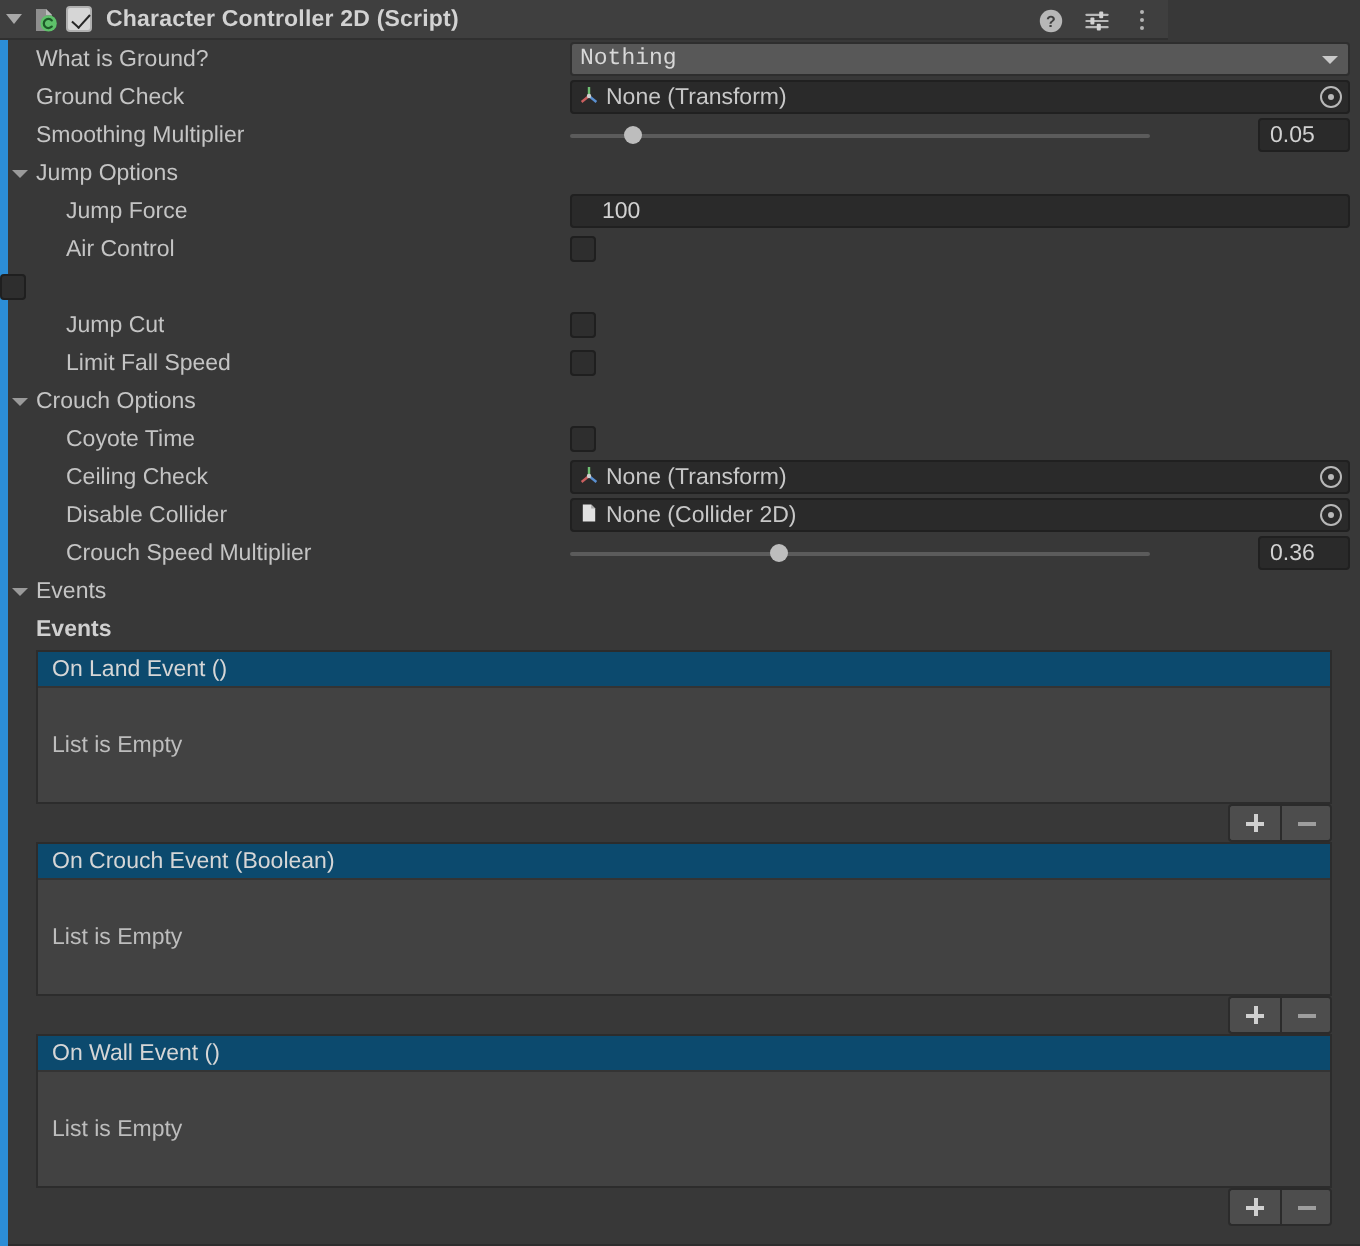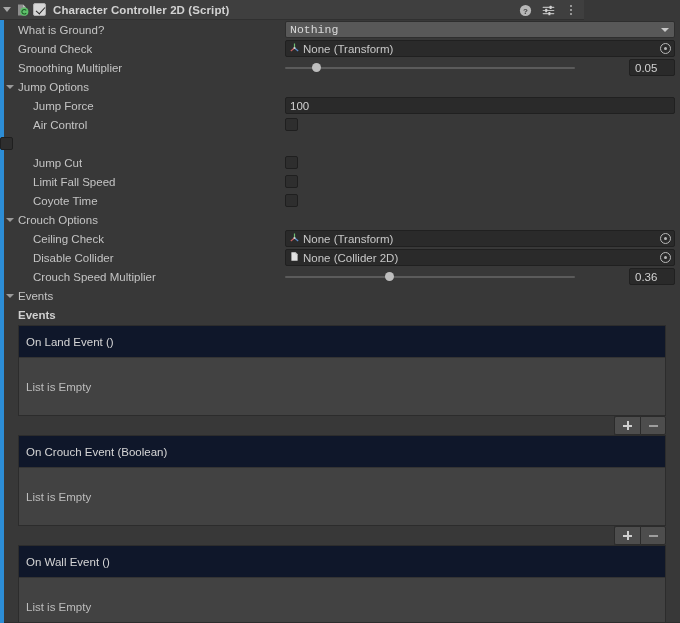--- a/index.html
+++ b/index.html
@@ -108,21 +108,21 @@
   .picker {
     position: absolute; right: 3px; top: 50%; margin-top: -5.5px;
     width: 11px; height: 11px; border-radius: 50%;
     border: 1.4px solid #b8b8b8; display: flex; align-items: center; justify-content: center;
   }
   .picker i { width: 3.5px; height: 3.5px; background: #b8b8b8; border-radius: 50%; display: block; }
 
   .numfield {
     height: 17px; width: 100%;
     background: #2a2a2a; border: 1px solid #202020; border-radius: 2px;
-    display: flex; align-items: center; padding: 0 4px;
+    display: flex; align-items: center; padding: 0 15px;
     color: #d2d2d2; font-size: 11.5px;
   }
 
   .slider-wrap { flex: 1 1 auto; display: flex; align-items: center; height: 19px; gap: 48px; }
   .slider { position: relative; flex: 1 1 auto; height: 19px; }
   .slider .track {
     position: absolute; left: 0; right: 0; top: 50%; margin-top: -1px;
     height: 2px; background: #5b5b5b; border-radius: 1px;
   }
   .slider .knob {
@@ -143,21 +143,21 @@
   
   .events-title {
     padding-left: 18px; height: 20px; display: flex; align-items: center;
     font-size: 11.5px; font-weight: bold; color: #d0d0d0;
   }
   .event-box {
     position: relative; margin: 0 14px 0 18px;
     background: #424242; border: 1px solid #2c2c2c;
   }
   .event-head {
-    height: 32px; background: #0f172a; border-bottom: 1px solid #343434;
+    height: 18px; background: #0c4a6e; border-bottom: 1px solid #343434;
     display: flex; align-items: center; padding-left: 7px;
     font-size: 11.5px; color: #d6d6d6;
   }
   .event-body { height: 57px; display: flex; align-items: center; padding-left: 7px; }
   .empty-txt { font-size: 11.5px; color: #bdbdbd; }
   .event-footer {
     height: 19px; position: relative; background: #383838;
     margin: 0 14px 0 18px;
   }
   .plusminus {
@@ -322,34 +322,34 @@
 
   <div class="row">
     <div class="lblcol">
         <span class="label ind1">Limit Fall Speed</span>
       </div>
     <div class="field">
         <div class="checkbox"></div>
       </div>
   </div>
 
-  <div class="row">
-    <div class="lblcol">
-        <span class="label ind1">Coyote Time</span>
-      </div>
-    <div class="field">
-        <div class="checkbox"></div>
-      </div>
-  </div>
-
   <div class="row grp-row">
     <div class="lbl-wrap">
       <span class="grp-tri"></span>
       <span class="label">Crouch Options</span>
     </div>
+  </div>
+
+  <div class="row">
+    <div class="lblcol">
+        <span class="label ind1">Coyote Time</span>
+      </div>
+    <div class="field">
+        <div class="checkbox"></div>
+      </div>
   </div>
 
   <div class="row">
     <div class="lblcol">
         <span class="label ind1">Ceiling Check</span>
       </div>
     <div class="field">
       <div class="objfield">
         <span>
           <svg width="11" height="11" viewBox="0 0 11 11">

